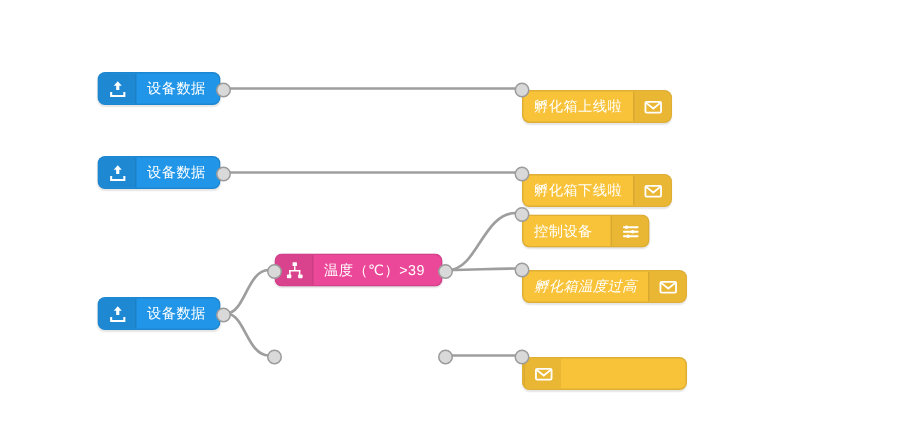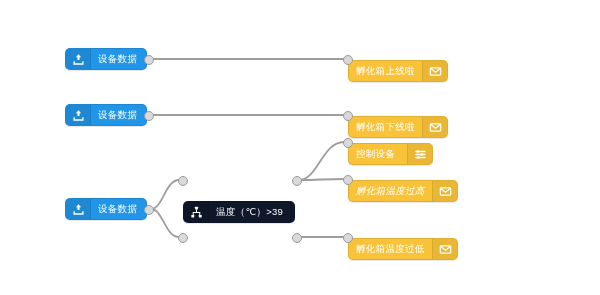--- a/index.html
+++ b/index.html
@@ -42,21 +42,21 @@
     padding:0 7px;
     font-size:9.5px;
     color:#ffffff;
     white-space:nowrap;
     letter-spacing:.3px;
   }
   
   .node.blue{background:#2196e8;}
   .node.blue .icon-box{background:rgba(0,0,0,.09);border-right:1px solid rgba(0,0,0,.06);}
   
-  .node.green{background:#0f172a;margin-top:32px;}
+  .node.green{background:#ec4899;}
   .node.green .icon-box{background:rgba(0,0,0,.08);border-right:1px solid rgba(0,0,0,.06);}
   
   .node.yellow{background:#f9c339;margin-top:12px;}
   .node.yellow .label{color:#ffffff;}
   .node.yellow .icon-box.right{
     background:rgba(0,0,0,.06);
     border-left:1px solid rgba(0,0,0,.07);
     order:2;
   }
   .node.yellow .label{order:1;}
@@ -168,21 +168,20 @@
       <div class="label">孵化箱温度过高</div>
       <div class="icon-box right">
         <svg class="gly" width="13" height="13" viewBox="0 0 16 16">
           <rect x="1.6" y="3.6" width="12.8" height="8.8" rx="1" fill="none" stroke="#fff" stroke-width="1.5"></rect>
           <path d="M2.2 4.4 L8 9.0 L13.8 4.4" fill="none" stroke="#fff" stroke-width="1.5"></path>
         </svg>
       </div>
     </div>
     <div class="port round" style="left: 343px; top: 159px;"></div>
     <div class="node yellow" style="left: 348px; top: 210px; width: 110px;">
-      <div class="label">孵化箱温度过低</div>
       <div class="icon-box right">
         <svg class="gly" width="13" height="13" viewBox="0 0 16 16">
           <rect x="1.6" y="3.6" width="12.8" height="8.8" rx="1" fill="none" stroke="#fff" stroke-width="1.5"></rect>
           <path d="M2.2 4.4 L8 9.0 L13.8 4.4" fill="none" stroke="#fff" stroke-width="1.5"></path>
         </svg>
       </div>
     </div>
     <div class="port round" style="left: 343px; top: 217px;"></div>
   </div>
 

